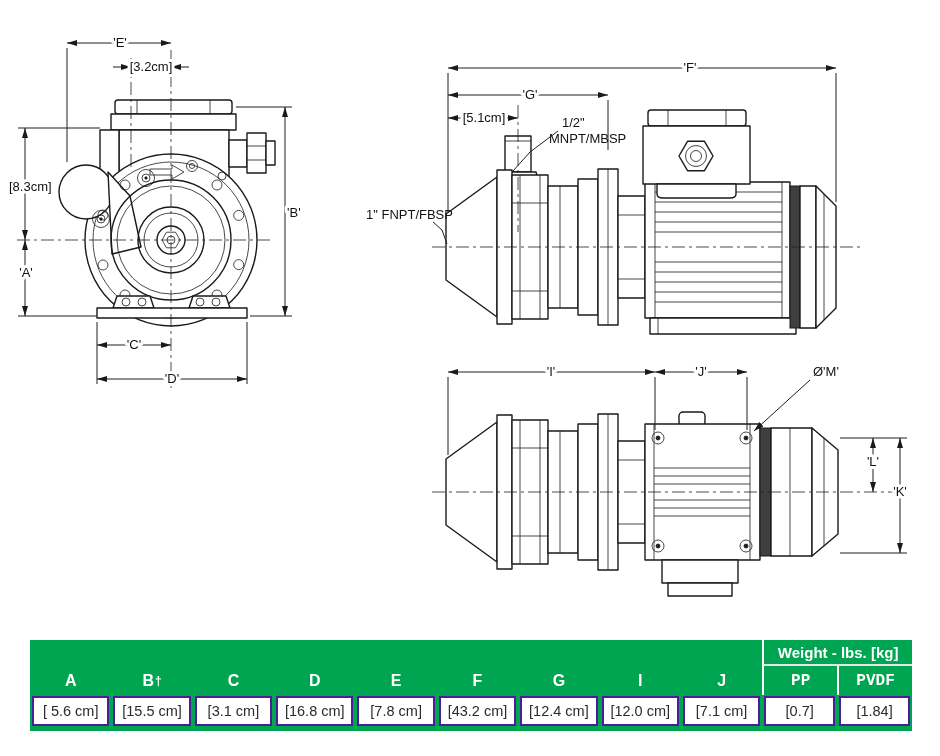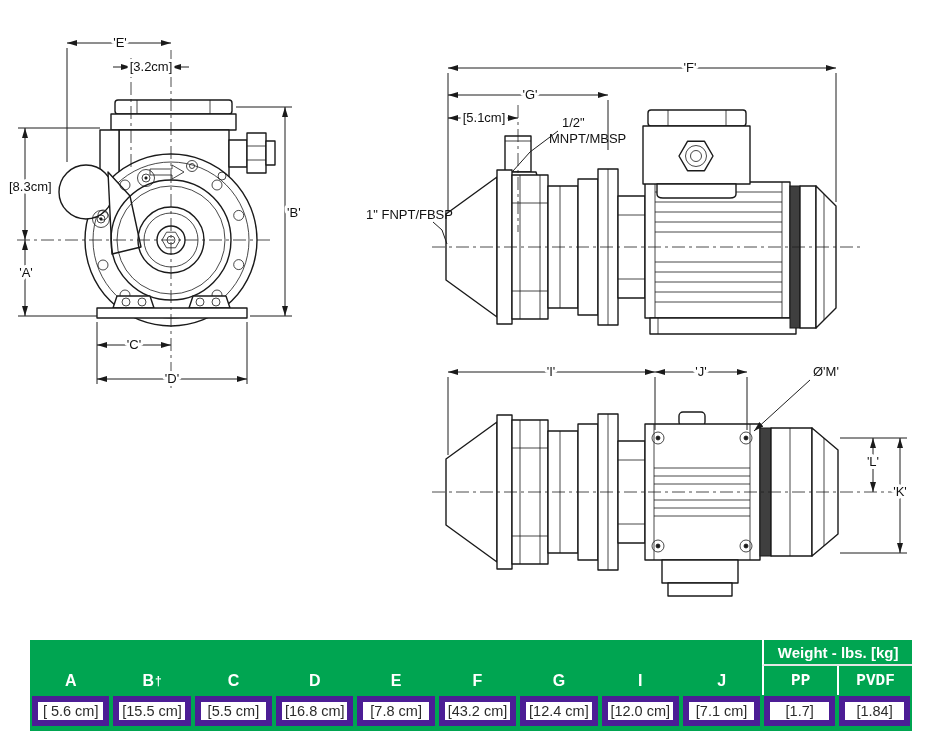--- a/index.html
+++ b/index.html
@@ -20,21 +20,21 @@
   .dims-table{position:absolute;left:30px;top:640px;width:882px;height:91px;
       background:#00A551;display:grid;
       grid-template-columns:repeat(9,1fr) 0.92fr 0.92fr;
       grid-template-rows:26px 29px 36px;box-sizing:border-box;}
   .w-span{grid-column:10 / span 2;grid-row:1;display:flex;align-items:center;justify-content:center;
       color:#fff;font-weight:bold;font-size:15px;border-bottom:2px solid #e5e5e5;border-left:2px solid #fff;}
   .col-letter{grid-row:2;display:flex;align-items:center;justify-content:center;
       color:#fff;font-weight:bold;font-size:16px;}
   .col-letter sup{font-size:12px;font-weight:bold;margin-left:1px;line-height:0;}
   .col-letter.sep{border-left:2px solid #fff;font-family:Liberation Mono, monospace;}
-  .val-cell{grid-row:3;margin:1px 2px 5px 2px;background:#fff;border:6px solid #4c1d95;
+  .val-cell{grid-row:3;margin:1px 2px 5px 2px;background:#fff;border:2px solid #4c1d95;
       display:flex;align-items:center;justify-content:center;
       color:#2b2b2b;font-size:14.5px;white-space:pre;}
 </style>
 </head>
 <body>
 
 <div class="page">
 
 <svg width="940" height="640" viewBox="0 0 940 640">
   <defs>
@@ -340,24 +340,24 @@
       </div>
   <div class="col-letter sep" style="grid-column:10">
         <span>PP</span>
       </div>
   <div class="col-letter sep" style="grid-column:11">
         <span>PVDF</span>
       </div>
 
   <div class="val-cell" style="grid-column:1">[ 5.6 cm]</div>
   <div class="val-cell" style="grid-column:2">[15.5 cm]</div>
-  <div class="val-cell" style="grid-column:3">[5.5 cm]</div>
+  <div class="val-cell" style="grid-column:3">[3.1 cm]</div>
   <div class="val-cell" style="grid-column:4">[16.8 cm]</div>
   <div class="val-cell" style="grid-column:5">[7.8 cm]</div>
   <div class="val-cell" style="grid-column:6">[43.2 cm]</div>
   <div class="val-cell" style="grid-column:7">[12.4 cm]</div>
   <div class="val-cell" style="grid-column:8">[12.0 cm]</div>
   <div class="val-cell" style="grid-column:9">[7.1 cm]</div>
-  <div class="val-cell" style="grid-column:10">[1.7]</div>
+  <div class="val-cell" style="grid-column:10">[0.7]</div>
   <div class="val-cell" style="grid-column:11">[1.84]</div>
 </div>
 
 </div>
 
 </body></html>

